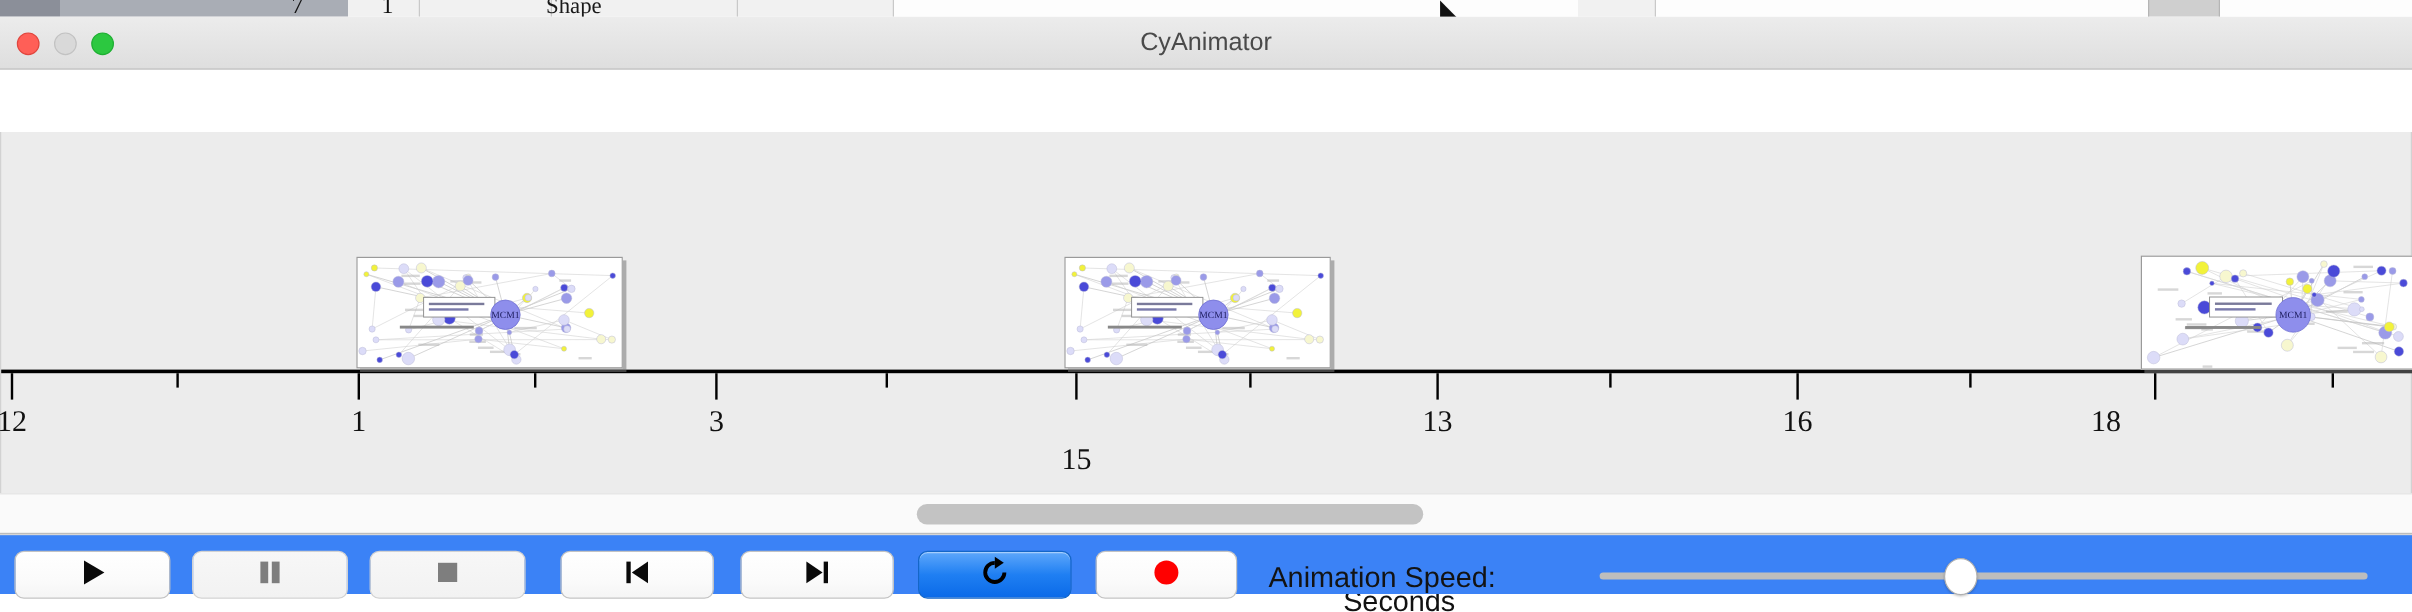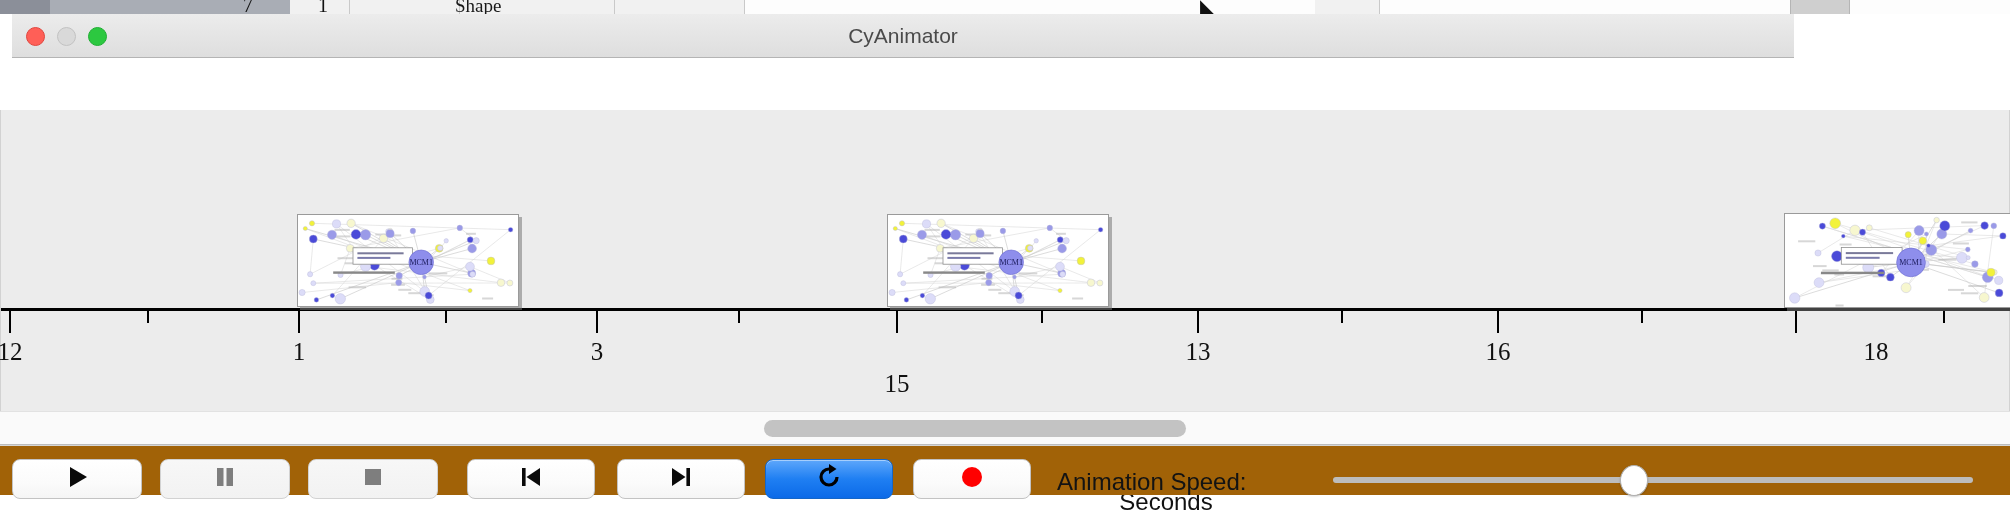--- a/index.html
+++ b/index.html
@@ -22,21 +22,21 @@
              background: #a9adb5; }
   .bg-text { position: absolute; top: -5px; font-size: 19px; color: #1a1a1a;
              font-family: "Liberation Serif", serif; white-space: nowrap; }
   .bg-glyph{ position:absolute; top:-6px; font-size:20px; color:#111;
              font-family:"Liberation Serif", serif; }
   .bg-scroll { position:absolute; top:0; height:14px; background:#cfcfcf;
                border-left:1px solid #b5b5b5; border-right:1px solid #b5b5b5;}
 
   
   .titlebar {
-    position: absolute; top: 14px; left: 12px; width: 1782px; height: 44px;
+    position: absolute; top: 14px; left: 0; width: 2010px; height: 44px;
     background: linear-gradient(to bottom, #ececec 0%, #dedede 100%);
     border-bottom: 1px solid #b4b4b4;
     text-decoration: underline;
   }
   .lights { position: absolute; top: 13px; left: 14px; display: flex; gap: 12px; }
   .light { width: 19px; height: 19px; border-radius: 50%; }
   .l-close { background: #ff5f57; border: 1px solid #e0463e; }
   .l-min   { background: #d9d9d9; border: 1px solid #c2c2c2; }
   .l-max   { background: #2cc840; border: 1px solid #1faf33; }
   .win-title {
@@ -109,21 +109,21 @@
     border-bottom: 1px solid #bcbcbc;
   }
   .hthumb {
     position: absolute; top: 8px; left: 762px; width: 420px; height: 17px;
     background: #c3c3c3; border-radius: 9px;
   }
 
   
   .controls {
     position: absolute; top: 445px; left: 0; width: 2010px; height: 50px;
-    background: #a16207; border-top: 1px solid #d6d6d6;
+    background: #3b82f6; border-top: 1px solid #d6d6d6;
   }
   .cbtn {
     position: absolute; top: 13px; height: 40px; border-radius: 8px;
     border: 1px solid #c3c3c3;
     background: linear-gradient(to bottom,#ffffff 0%,#fbfbfb 60%,#f5f5f5 100%);
     display: flex; align-items: center; justify-content: center;
   }
   .cbtn.dim {
     background: linear-gradient(to bottom,#f7f7f7 0%,#f2f2f2 100%);
     border-color: #d2d2d2;
@@ -192,21 +192,21 @@
         <div class="tick major" style="left: 895px;"></div>
         <div class="tick-label" style="left: 896px; margin-top: 32px;">15</div>
         <div class="tick minor" style="left: 1040px;"></div>
         <div class="tick major" style="left: 1196px;"></div>
         <div class="tick-label" style="left: 1197px;">13</div>
         <div class="tick minor" style="left: 1340px;"></div>
         <div class="tick major" style="left: 1496px;"></div>
         <div class="tick-label" style="left: 1497px;">16</div>
         <div class="tick minor" style="left: 1640px;"></div>
         <div class="tick major" style="left: 1794px;"></div>
-        <div class="tick-label" style="left: 1875px;">18</div>
+        <div class="tick-label" style="left: 1754px;">18</div>
         <div class="tick minor" style="left: 1942px;"></div>
       </div>
     <div id="frames">
         <div class="frame" style="left: 296px; top: 104px; width: 222px; height: 93px;">
           <svg width="220" height="91" viewBox="0 0 220 91" xmlns="http://www.w3.org/2000/svg">
     <rect width="220" height="91" fill="#ffffff"></rect>
             <line x1="18.4" y1="84.9" x2="123.2" y2="47.3" stroke="#c4c4c4" stroke-width="0.6"></line>
             <line x1="52.2" y1="33.3" x2="161.8" y2="12.9" stroke="#d2d2d2" stroke-width="0.5"></line>
             <line x1="76.5" y1="50.3" x2="132.3" y2="84.6" stroke="#d2d2d2" stroke-width="0.5"></line>
             <line x1="67.5" y1="19.7" x2="123.2" y2="47.3" stroke="#c4c4c4" stroke-width="0.6"></line>

